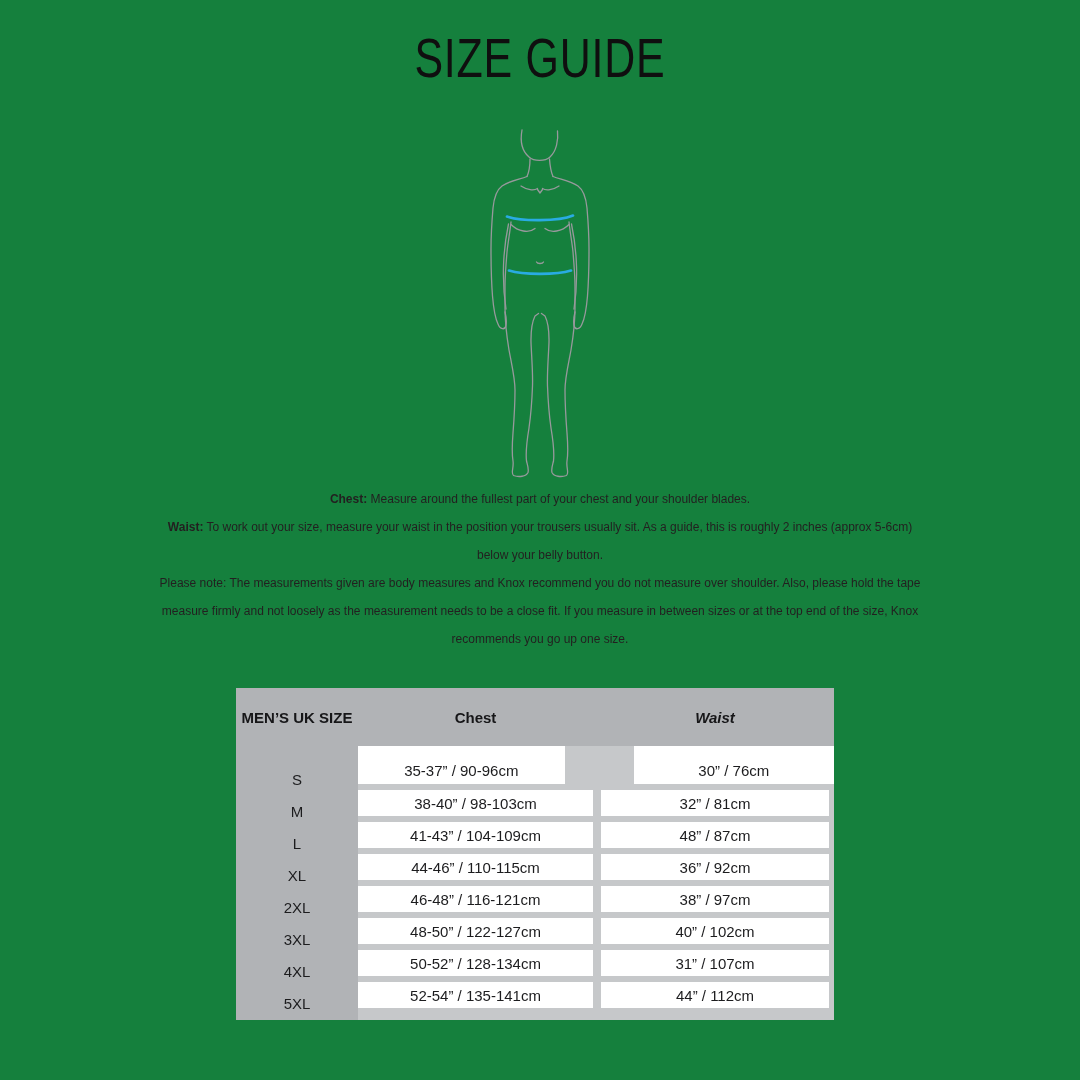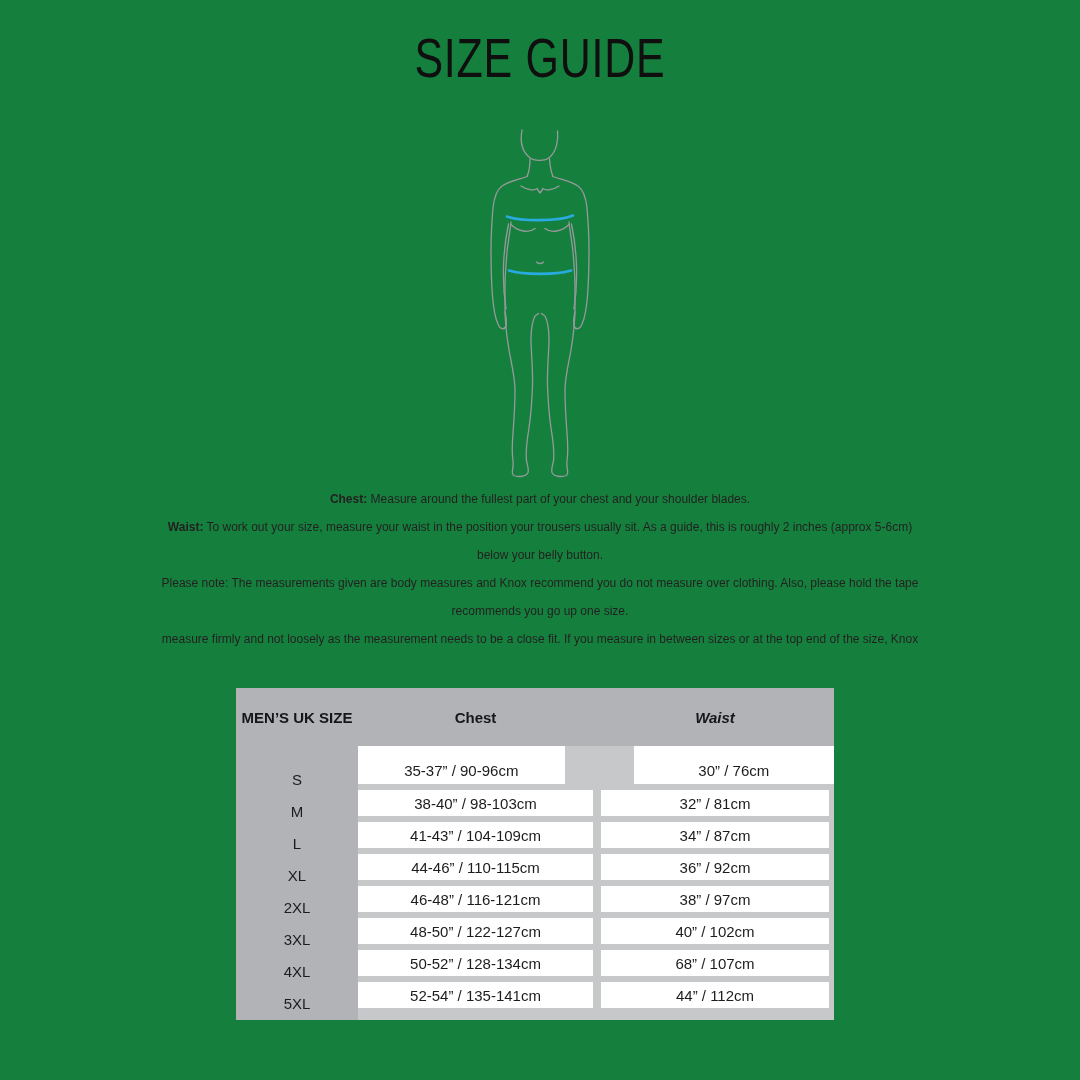--- a/index.html
+++ b/index.html
@@ -84,23 +84,23 @@
     </g>
 
     <path stroke="#29abe2" stroke-width="2.6" fill="none" stroke-linecap="round" d="M22,88.5 C36,93.5 74,93.5 88,87.5"></path>
     <path stroke="#29abe2" stroke-width="2.6" fill="none" stroke-linecap="round" d="M24,142.5 C38,147 72,147 86,142.5"></path>
   </svg>
 
   <div class="copy">
     <div class="line"><b>Chest:</b><span> Measure around the fullest part of your chest and your shoulder blades.</span></div>
     <div class="line"><b>Waist:</b><span> To work out your size, measure your waist in the position your trousers usually sit. As a guide, this is roughly 2 inches (approx 5-6cm)</span></div>
     <div class="line">below your belly button.</div>
-    <div class="line">Please note: The measurements given are body measures and Knox recommend you do not measure over clothing. Also, please hold the tape</div>
+    <div class="line">Please note: The measurements given are body measures and Knox recommend you do not measure over shoulder. Also, please hold the tape</div>
+    <div class="line">measure firmly and not loosely as the measurement needs to be a close fit. If you measure in between sizes or at the top end of the size, Knox</div>
     <div class="line">recommends you go up one size.</div>
-    <div class="line">measure firmly and not loosely as the measurement needs to be a close fit. If you measure in between sizes or at the top end of the size, Knox</div>
   </div>
 
   <div class="size-table">
 
     <div class="thead">
       <div class="th-size">MEN’S UK SIZE</div>
       <div class="th-chest">Chest</div>
       <div class="th-gap"></div>
       <div class="th-waist">Waist</div>
     </div>
@@ -123,41 +123,41 @@
         <div class="cell waist">30” / 76cm</div>
       </div>
       <div class="trow">
         <div class="cell chest">38-40” / 98-103cm</div>
         <div class="cgap"></div>
         <div class="cell waist">32” / 81cm</div>
       </div>
       <div class="trow">
         <div class="cell chest">41-43” / 104-109cm</div>
         <div class="cgap"></div>
-        <div class="cell waist">34” / 87cm</div>
+        <div class="cell waist">48” / 87cm</div>
       </div>
       <div class="trow">
         <div class="cell chest">44-46” / 110-115cm</div>
         <div class="cgap"></div>
         <div class="cell waist">36” / 92cm</div>
       </div>
       <div class="trow">
         <div class="cell chest">46-48” / 116-121cm</div>
         <div class="cgap"></div>
         <div class="cell waist">38” / 97cm</div>
       </div>
       <div class="trow">
         <div class="cell chest">48-50” / 122-127cm</div>
         <div class="cgap"></div>
         <div class="cell waist">40” / 102cm</div>
       </div>
       <div class="trow">
         <div class="cell chest">50-52” / 128-134cm</div>
         <div class="cgap"></div>
-        <div class="cell waist">68” / 107cm</div>
+        <div class="cell waist">31” / 107cm</div>
       </div>
       <div class="trow">
         <div class="cell chest">52-54” / 135-141cm</div>
         <div class="cgap"></div>
         <div class="cell waist">44” / 112cm</div>
       </div>
     </div>
 
   </div>
 </div>

